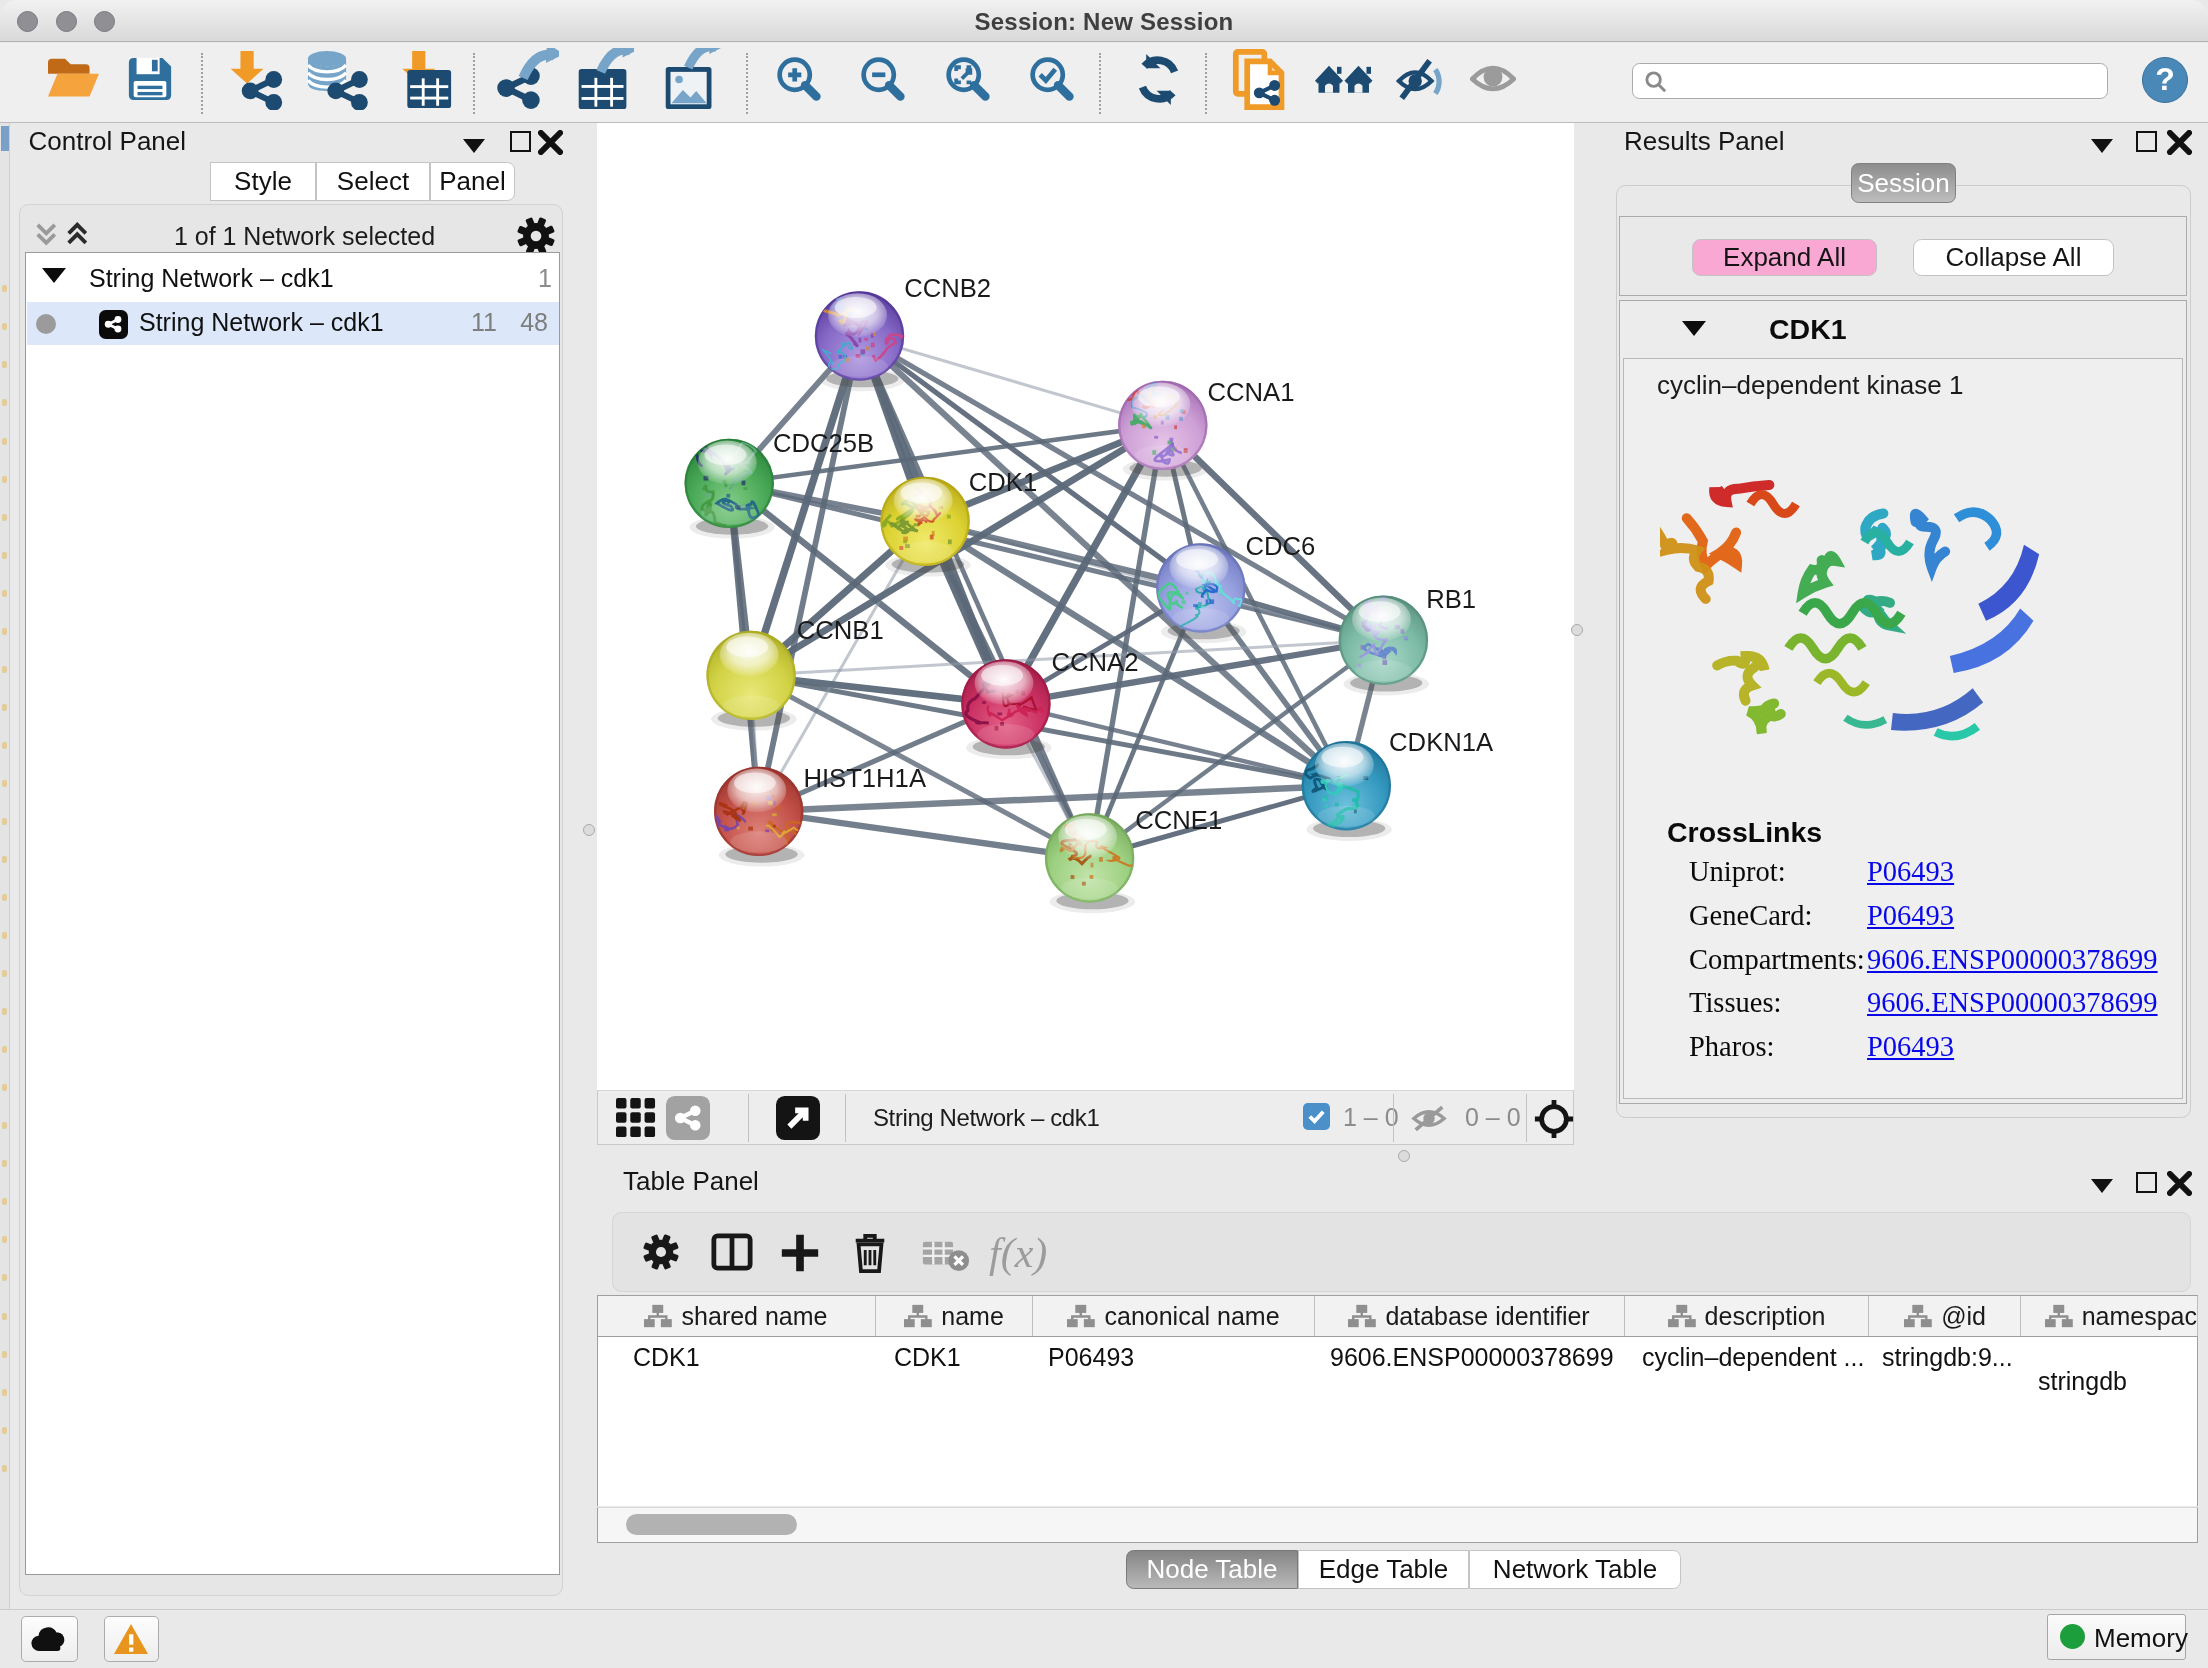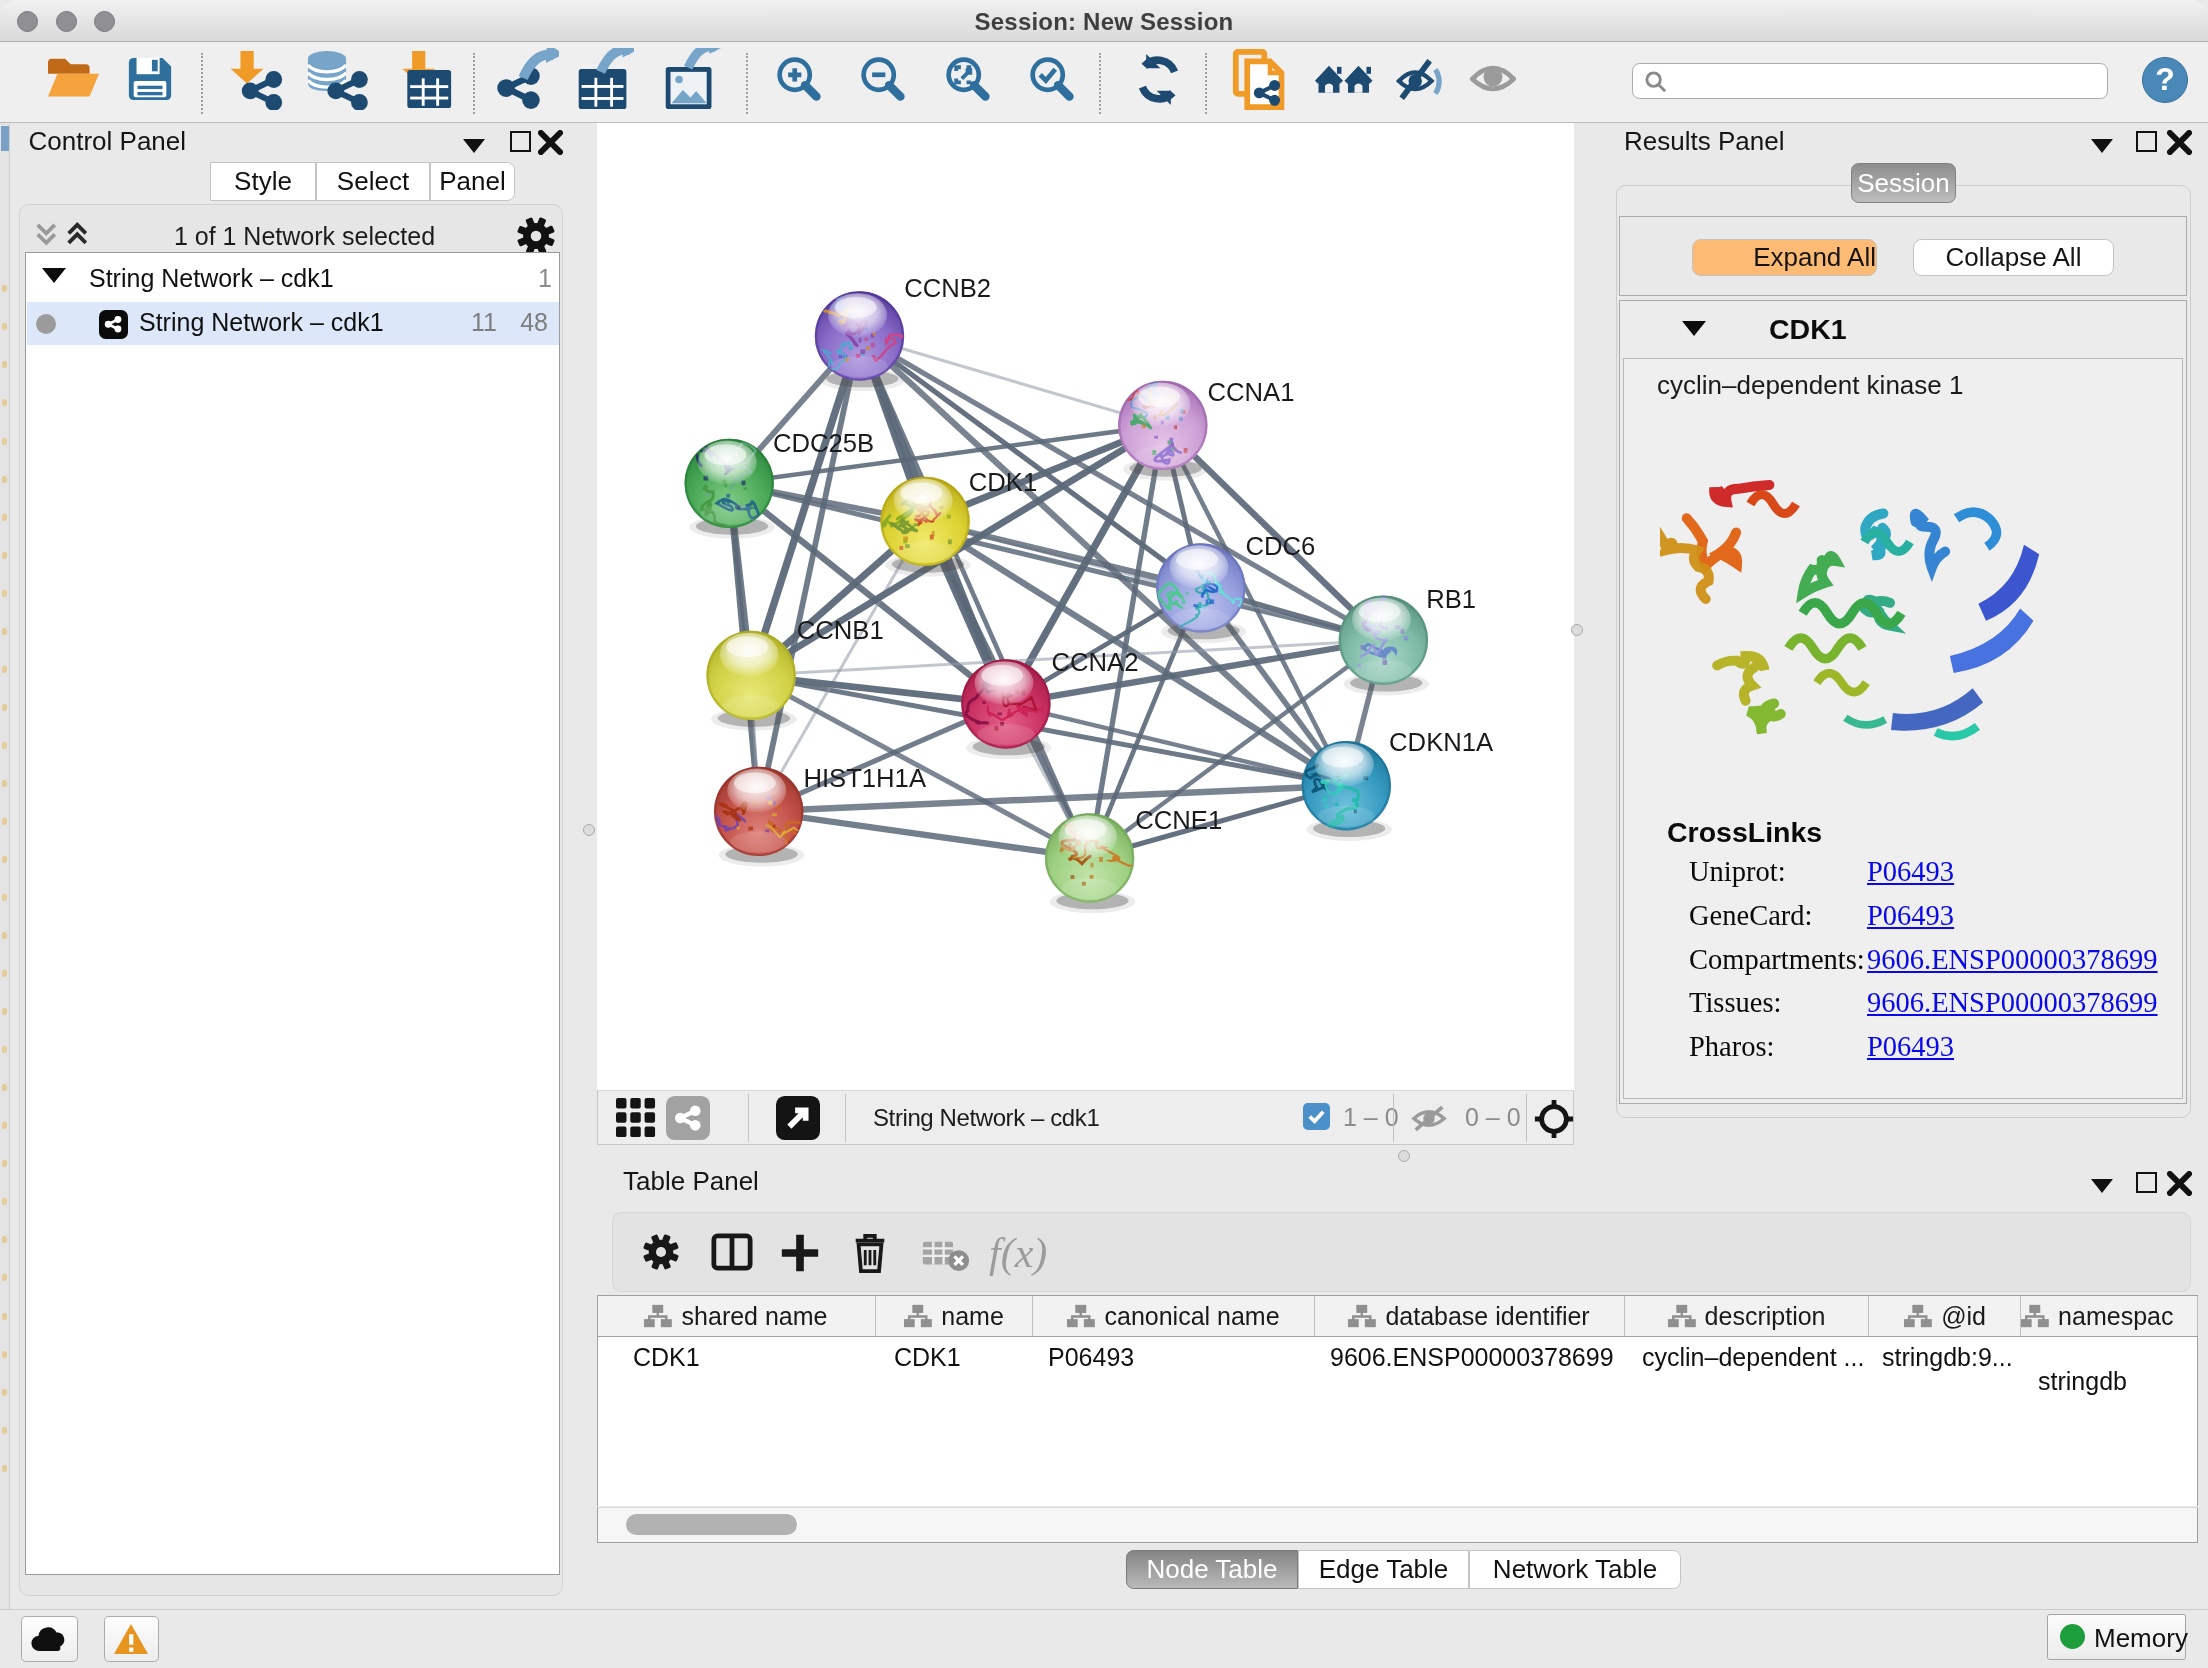--- a/index.html
+++ b/index.html
@@ -705,21 +705,21 @@
 <div class="abs" style="left:1581px;top:123px;width:618px;height:1487px;background:#e9e9e9;"></div>
 <div class="abs ptitle" style="left:1624px;top:126px;">Results Panel</div>
 <div class="abs" style="left:2091px;top:139px;width:0;height:0;border-left:11.4px solid transparent;border-right:11.4px solid transparent;border-top:14.3px solid #111;"></div>
 <div class="abs" style="left:2136px;top:131px;width:21px;height:21px;border:2.9px solid #111;"></div>
 <svg class="abs" style="left:2167px;top:130px" width="25" height="25" viewBox="0 0 26 26">
     <path d="M3 3 L23 23 M23 3 L3 23" stroke="#111" stroke-width="6" stroke-linecap="round"></path>
   </svg>
 <div class="abs" style="left:1616px;top:185px;width:575px;height:933px;background:#e9e9e9;border:1px solid #cccccc;border-radius:9.5px;"></div>
 <div class="abs" style="left:1851px;top:163px;width:105px;height:40px;background:linear-gradient(#8d8d8d,#bdbdbd);border:1px solid #808080;border-radius:7.6px;color:#fff;font-size:26px;text-align:center;line-height:38px;">Session</div>
 <div class="abs" style="left:1619px;top:216px;width:568px;height:80px;background:#e9e9e9;border:1px solid #aaaaaa;"></div>
-<div class="abs" style="left:1692px;top:239px;width:185px;height:37px;background:#fdba74;border:1px solid #c2c2c2;border-radius:8.6px;font-size:26px;color:#141414;text-align:right;line-height:35px;">Expand All</div>
+<div class="abs" style="left:1692px;top:239px;width:185px;height:37px;background:#f9a8d4;border:1px solid #c2c2c2;border-radius:8.6px;font-size:26px;color:#141414;text-align:center;line-height:35px;">Expand All</div>
 <div class="abs" style="left:1913px;top:239px;width:201px;height:37px;background:#fff;border:1px solid #c2c2c2;border-radius:8.6px;font-size:26px;color:#141414;text-align:center;line-height:35px;">Collapse All</div>
 <div class="abs" style="left:1619px;top:300px;width:568px;height:804px;background:#ececec;border:1px solid #aaaaaa;"></div>
 <div class="abs" style="left:1682px;top:321px;width:0;height:0;border-left:12.4px solid transparent;border-right:12.4px solid transparent;border-top:15px solid #0c0c0c;"></div>
 <div class="abs" style="left:1769px;top:313px;font-size:28.5px;font-weight:700;color:#0c0c0c;">CDK1</div>
 <div class="abs" style="left:1623px;top:358px;width:560px;height:741px;background:#efefef;border:1px solid #b8b8b8;"></div>
 <div class="abs" style="left:1657px;top:370px;font-size:26px;color:#1a1a1a;">cyclin–dependent kinase 1</div>
 <svg class="abs" style="left:1660px;top:428px" width="385" height="342" viewBox="0 0 405 360">
     <path d="M115 60 q-17 1 -33 4 q-15 0 -12 14 q-15 -1 -13 -15 q2 13 10 3 q-14 6 1 9" stroke="#cc2020" stroke-width="10.5" fill="none" stroke-linecap="round" opacity="0.95"></path>
     <path d="M80 110 q-5 14 -18 22 q10 5 19 11 q1 -12 -11 -14 q-12 6 -22 16 q-7 -12 -3 -26 q-7 -13 -17 -24" stroke="#e06010" stroke-width="10.5" fill="none" stroke-linecap="round" opacity="0.95"></path>
     <path d="M48 180 q-12 -12 3 -19 q2 -13 -11 -15 q-8 -8 -1 -17 q-15 -5 -31 -1 q11 -11 -3 -5 q-8 -15 -18 -28" stroke="#cf9016" stroke-width="10.5" fill="none" stroke-linecap="round" opacity="0.95"></path>
@@ -835,21 +835,21 @@
       </g>
     </svg>description</div>
 <div class="abs" style="left:1870px;top:1296px;width:151px;height:40px;border-right:1px solid #bfbfbf;text-align:center;font-size:25px;color:#1a1a1a;line-height:40px;white-space:nowrap;overflow:hidden;"><svg width="28.5" height="25" viewBox="0 0 30 26" style="vertical-align:-3.8px;margin-right:8.6px">
       <g stroke="#8f8f8f" stroke-width="2.5" fill="#8f8f8f">
         <rect x="10" y="2" width="9" height="6"></rect>
         <rect x="1" y="17" width="9" height="6"></rect>
         <rect x="19" y="17" width="9" height="6"></rect>
         <path d="M14.5 8 v4 M5.5 17 v-4 h18 v4" fill="none"></path>
       </g>
     </svg>@id</div>
-<div class="abs" style="left:2021px;top:1296px;width:177px;height:40px;border-right:1px solid #bfbfbf;text-align:left;font-size:25px;color:#1a1a1a;line-height:40px;white-space:nowrap;overflow:hidden;"><svg width="28.5" height="25" viewBox="0 0 30 26" style="vertical-align:-3.8px;margin-right:8.6px">
+<div class="abs" style="left:2021px;top:1296px;width:177px;height:40px;border-right:1px solid #bfbfbf;text-align:right;font-size:25px;color:#1a1a1a;line-height:40px;white-space:nowrap;overflow:hidden;"><svg width="28.5" height="25" viewBox="0 0 30 26" style="vertical-align:-3.8px;margin-right:8.6px">
       <g stroke="#8f8f8f" stroke-width="2.5" fill="#8f8f8f">
         <rect x="10" y="2" width="9" height="6"></rect>
         <rect x="1" y="17" width="9" height="6"></rect>
         <rect x="19" y="17" width="9" height="6"></rect>
         <path d="M14.5 8 v4 M5.5 17 v-4 h18 v4" fill="none"></path>
       </g>
     </svg>namespac</div>
 <div class="abs" style="left:597px;top:1337px;width:1601px;height:169px;background:#fff;border-left:1px solid #9f9f9f;border-right:1px solid #9f9f9f;"></div>
 <div class="abs" style="left:633px;top:1343px;font-size:25px;color:#111;">CDK1</div>
 <div class="abs" style="left:894px;top:1343px;font-size:25px;color:#111;">CDK1</div>

